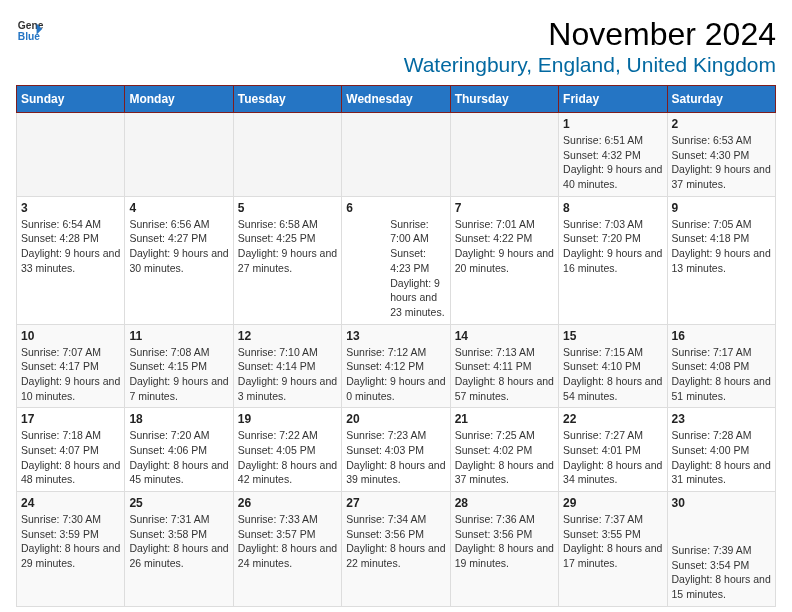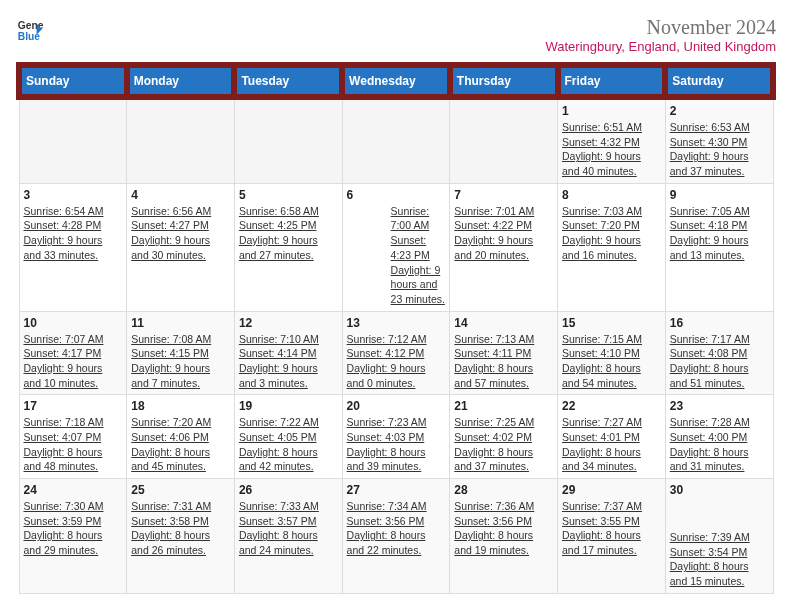--- a/index.html
+++ b/index.html
@@ -22,41 +22,40 @@
       gap: 4px;
     }
     .logo-icon {
       width: 28px;
       height: 28px;
     }
     .title-area {
       text-align: right;
     }
     .month-title {
-      font-size: 20px;
+      font-size: 32px;
       font-weight: normal;
-      color: #737373;
-      font-family: Liberation Serif, serif;
+      color: #000000;
     }
     .location {
-      font-size: 13px;
-      color: #be185d;
+      font-size: 21px;
+      color: #0369a1;
     }
     .calendar {
       width: 100%;
       border-collapse: collapse;
       font-size: 11px;
     }
     .calendar thead th {
       background-color: #2575c4;
       color: #fff;
       padding: 6px 4px;
       text-align: left;
       font-size: 12px;
-      border: 6px solid #7f1d1d;
+      border: 1px solid #7f1d1d;
     }
     .calendar tbody td {
       border: 1px solid #ddd;
       vertical-align: top;
       padding: 4px;
       width: calc(100% / 7);
       height: 80px;
       background: #fff;
     }
     .calendar tbody tr:nth-child(odd) td {
@@ -68,21 +67,20 @@
     .day-num {
       font-weight: bold;
       font-size: 12px;
       margin-bottom: 2px;
       color: #222;
     }
     .day-info {
       color: #333;
       font-size: 10.5px;
       line-height: 1.4;
-      text-decoration: underline;
     }
     .empty-cell {
       background: #f5f5f5 !important;
     }
   </style>
 </head>
 <body>
 
 <div class="header-area">
   <div class="logo">

